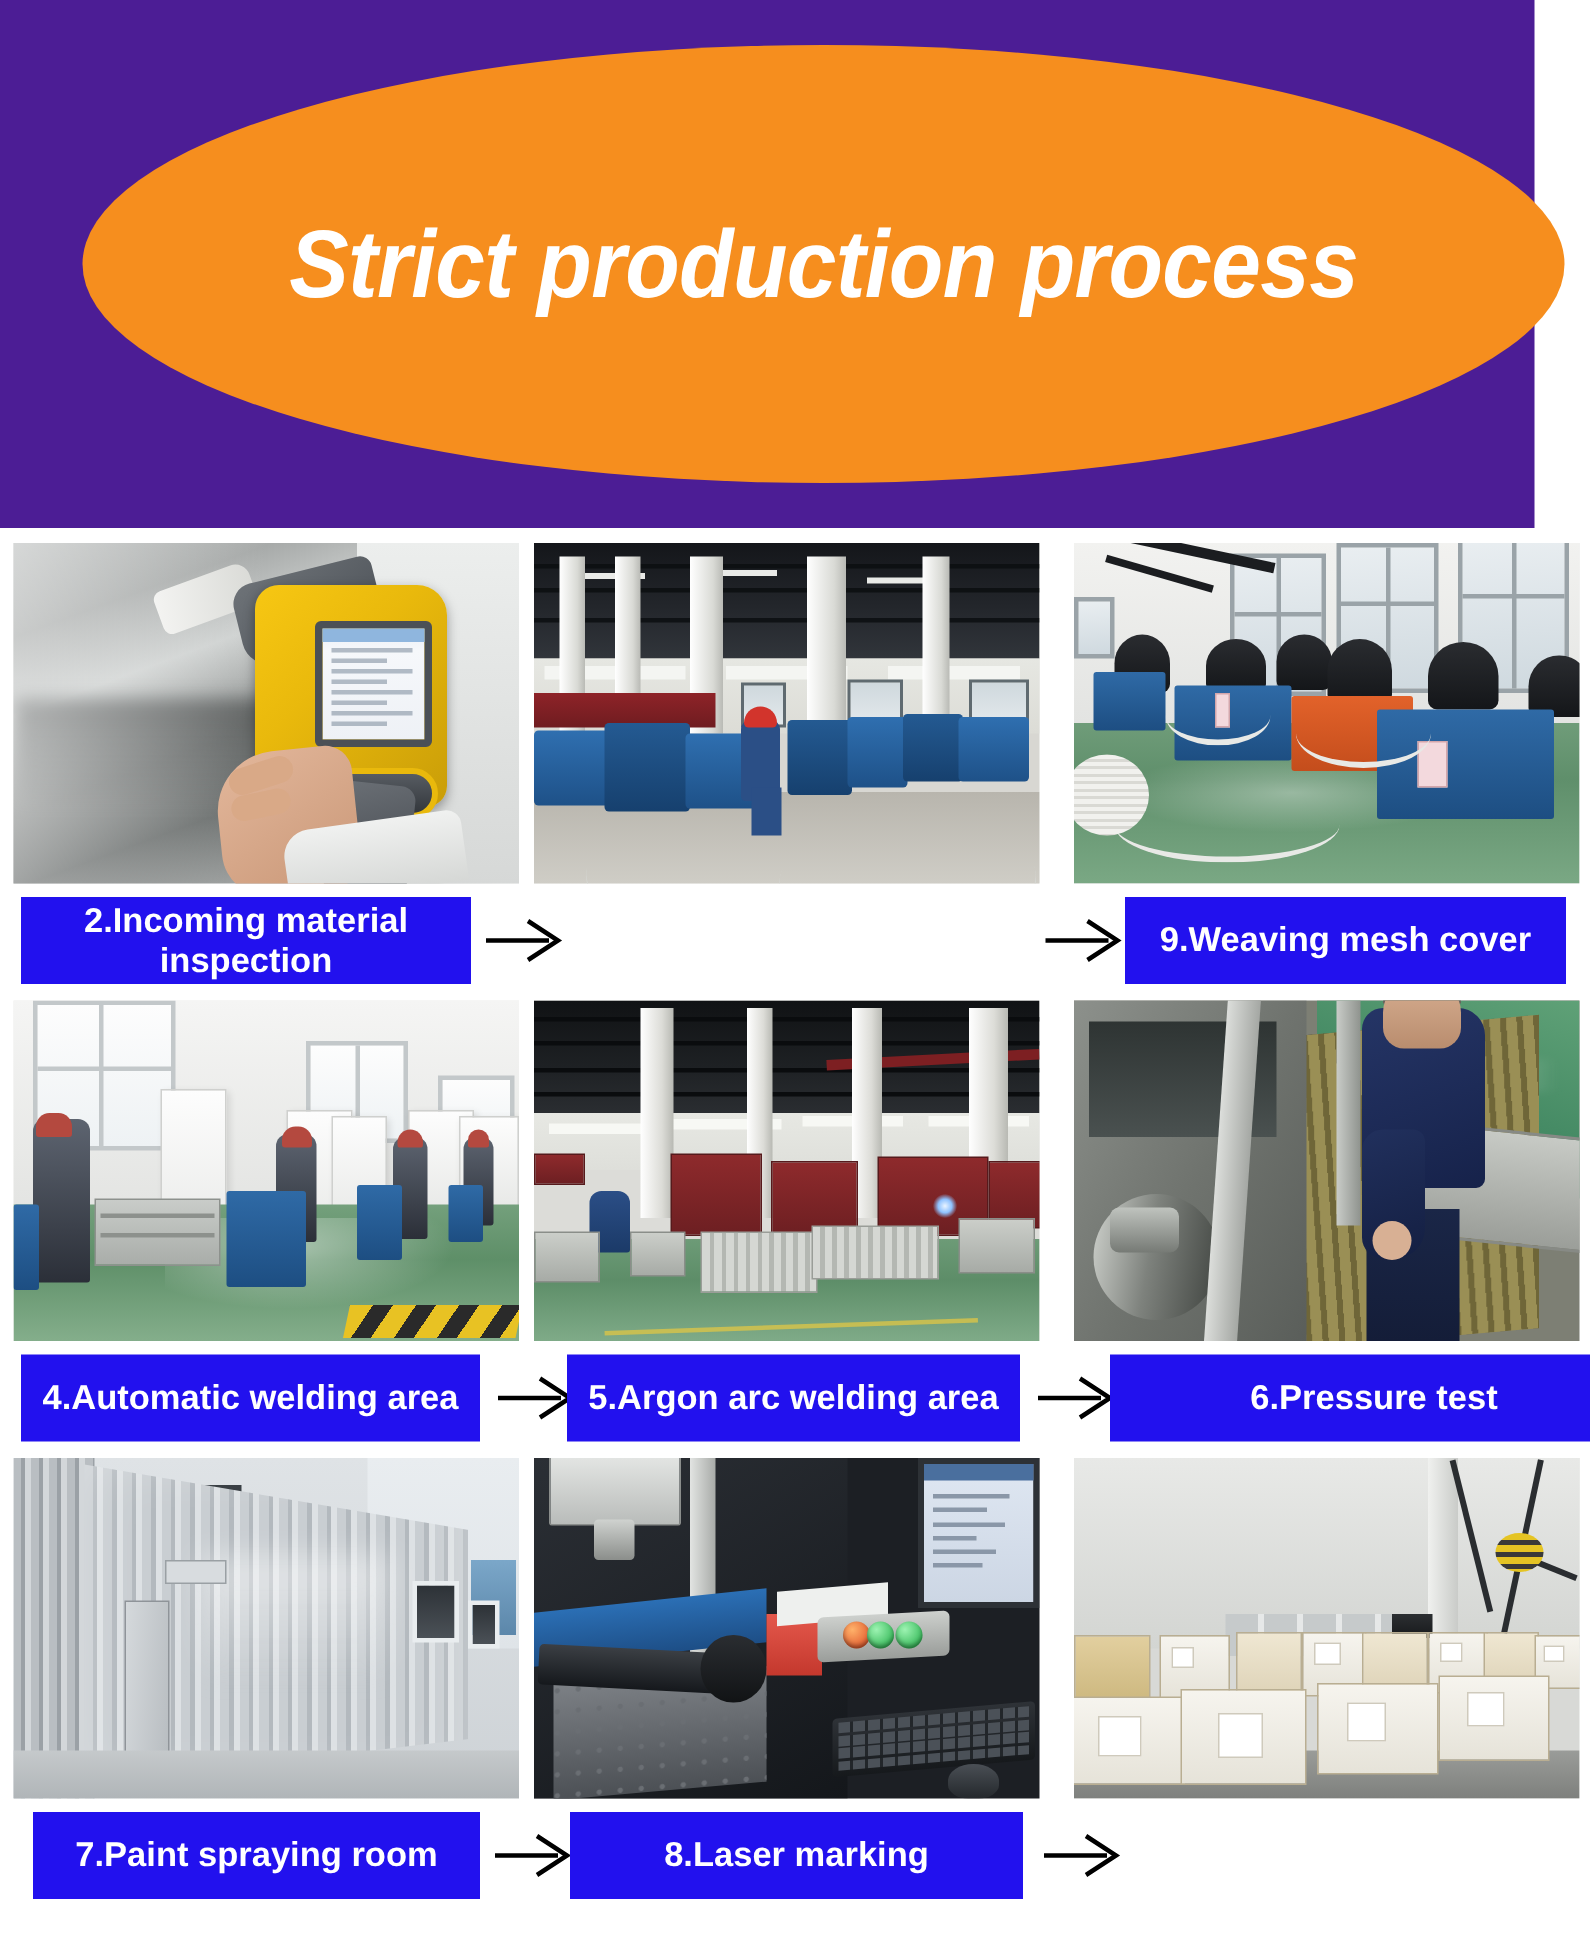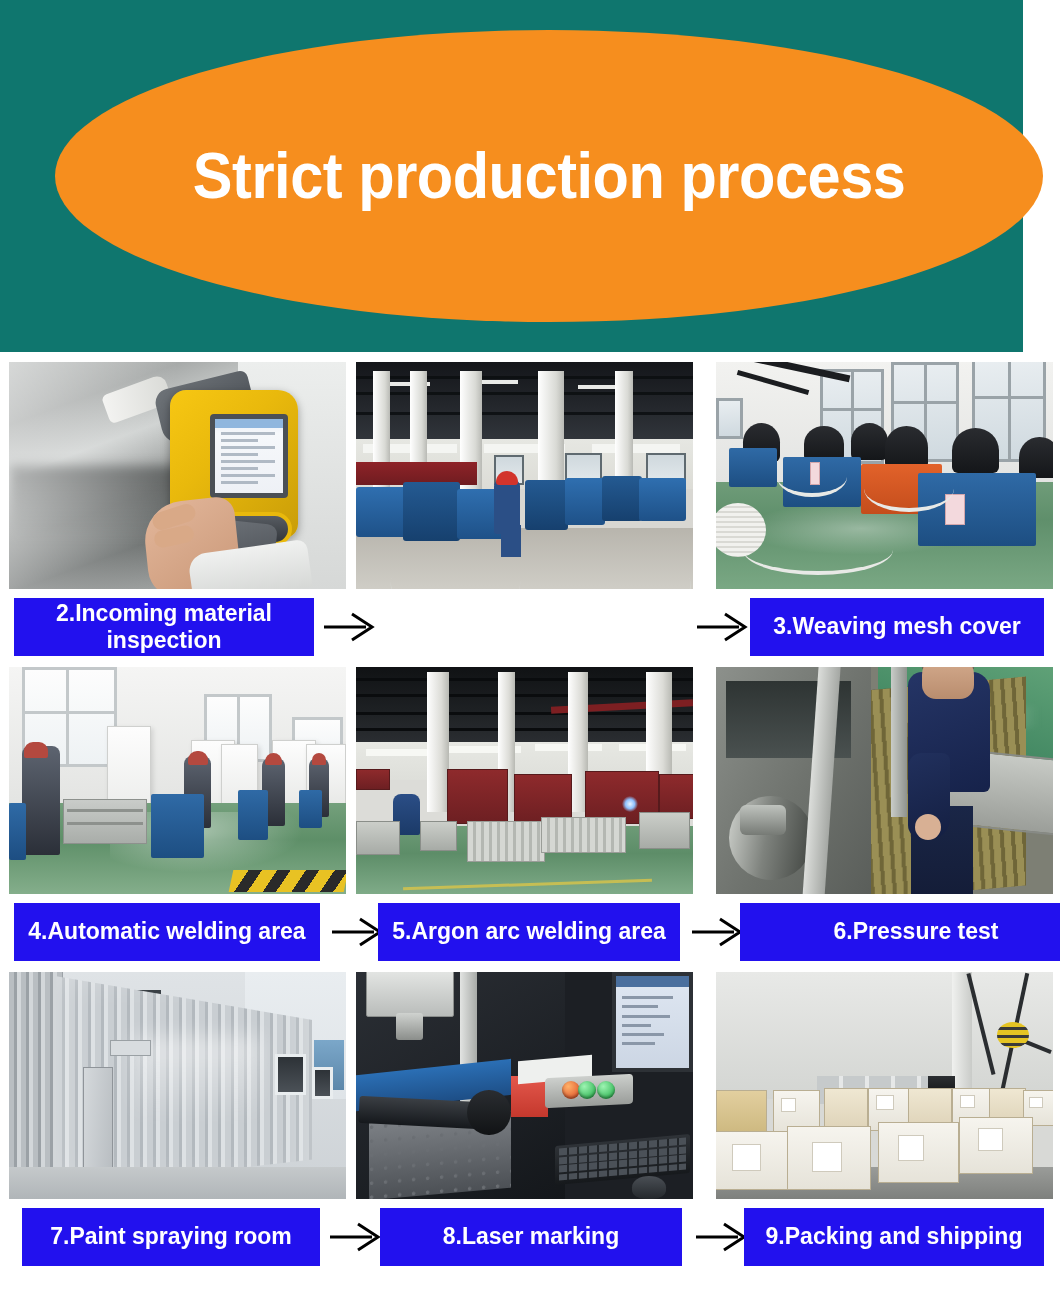--- a/index.html
+++ b/index.html
@@ -7,21 +7,22 @@
     width: 1060px; height: 1305px;
     background: #ffffff;
     font-family: "Liberation Sans", sans-serif;
     overflow: hidden;
   }
   #page { position: relative; width: 1060px; height: 1305px; background: #fff; }
 
   
   .banner-wrap {
     position: absolute; left: 0; top: 0; width: 1023px; height: 352px;
-    background: #0f766e;
+    background: #4c1d95;
+    font-style: italic;
   }
   .banner-ellipse {
     position: absolute; left: 55px; top: 30px; width: 988px; height: 292px;
     background: #F68E1E; border-radius: 50% / 50%;
     display: flex; align-items: center; justify-content: center;
   }
   .banner-title {
     color: #ffffff; font-size: 64px; font-weight: 700;
     letter-spacing: -0.5px; white-space: nowrap;
     font-family: "Liberation Sans", sans-serif;
@@ -490,21 +491,21 @@
           <path d="M2 17 H44" stroke="#000" stroke-width="3" fill="none"></path>
           <path d="M30 4 L50 17 L30 30" stroke="#000" stroke-width="3" fill="none"></path>
         </svg>
       </div>
       <div class="arrow" style="left:695px; top:12px;">
         <svg viewBox="0 0 56 34" xmlns="http://www.w3.org/2000/svg">
           <path d="M2 17 H44" stroke="#000" stroke-width="3" fill="none"></path>
           <path d="M30 4 L50 17 L30 30" stroke="#000" stroke-width="3" fill="none"></path>
         </svg>
       </div>
-      <div class="label" style="left:750px; top:0; width:294px; height:58px;">3.Weaving mesh cover</div>
+      <div class="label" style="left:750px; top:0; width:294px; height:58px;">9.Weaving mesh cover</div>
     </div>
   </div>
 
   <div class="row row-r2">
 
     <div class="cell cell-c1">
       <div class="photo p4">
         <div class="wallu"></div>
         <div class="win" style="left:4%;top:0%;width:28%;height:44%;">
           <div class="mull" style="left:46%;top:0;width:3px;height:100%;"></div>
@@ -735,17 +736,16 @@
           <path d="M30 4 L50 17 L30 30" stroke="#000" stroke-width="3" fill="none"></path>
         </svg>
       </div>
       <div class="label" style="left:380px; top:0; width:302px; height:58px;">8.Laser marking</div>
       <div class="arrow" style="left:694px; top:12px;">
         <svg viewBox="0 0 56 34" xmlns="http://www.w3.org/2000/svg">
           <path d="M2 17 H44" stroke="#000" stroke-width="3" fill="none"></path>
           <path d="M30 4 L50 17 L30 30" stroke="#000" stroke-width="3" fill="none"></path>
         </svg>
       </div>
-      <div class="label" style="left:744px; top:0; width:300px; height:58px;">9.Packing and shipping</div>
     </div>
   </div>
 
 </div>
 
 </body></html>

